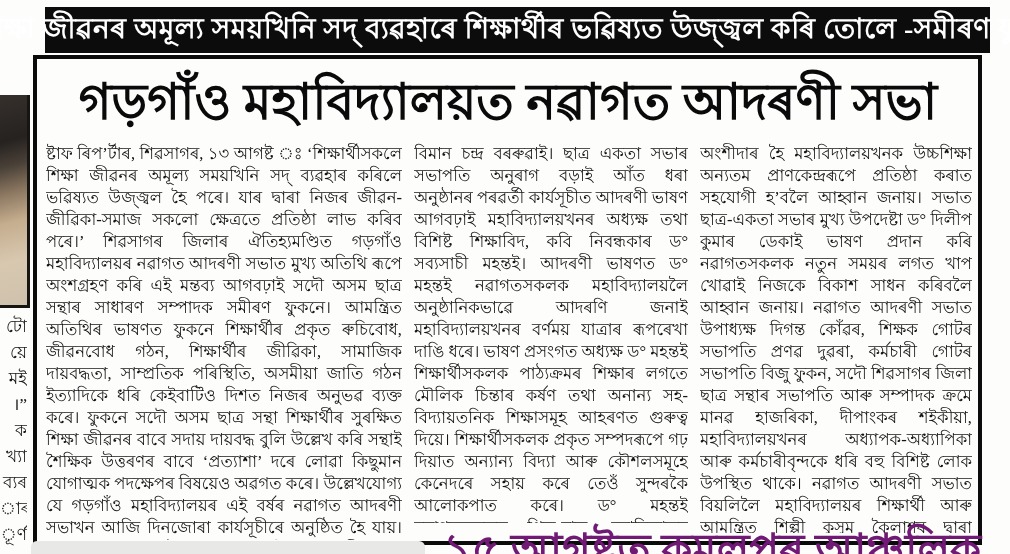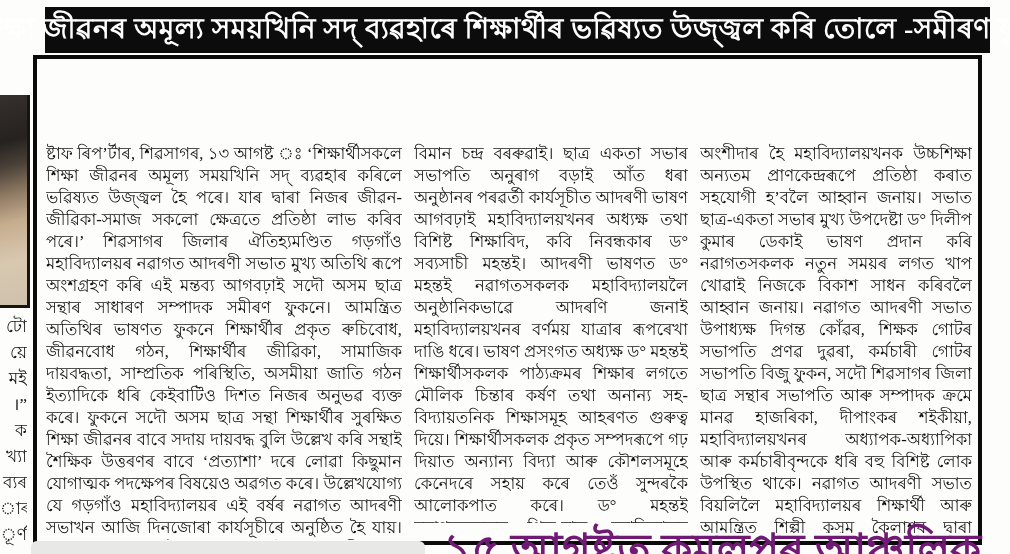--- a/index.html
+++ b/index.html
@@ -91,20 +91,21 @@
       <span>ক</span>
     </div>
   </div>
 
   <div class="frame"></div>
 
   <div class="banner">
     <span>শিক্ষা জীৱনৰ অমূল্য সময়খিনি সদ্ ব্যৱহাৰে শিক্ষাৰ্থীৰ ভৱিষ্যত উজ্জ্বল কৰি তোলে -সমীৰণ ফুকন</span>
   </div>
 
+  <div class="headline">গড়গাঁও মহাবিদ্যালয়ত নৱাগত আদৰণী সভা</div>
 
   <div class="col col1">
     <span class="dateline">ষ্টাফ ৰিপ’ৰ্টাৰ, শিৱসাগৰ, ১৩ আগষ্ট ঃ </span><span>‘শিক্ষাৰ্থীসকলে শিক্ষা জীৱনৰ অমূল্য সময়খিনি সদ্ ব্যৱহাৰ কৰিলে ভৱিষ্যত উজ্জ্বল হৈ পৰে। যাৰ দ্বাৰা নিজৰ জীৱন- জীৱিকা-সমাজ সকলো ক্ষেত্ৰতে প্ৰতিষ্ঠা লাভ কৰিব পৰে।’ শিৱসাগৰ জিলাৰ ঐতিহ্যমণ্ডিত গড়গাঁও মহাবিদ্যালয়ৰ নৱাগত আদৰণী সভাত মুখ্য অতিথি ৰূপে অংশগ্ৰহণ কৰি এই মন্তব্য আগবঢ়াই সদৌ অসম ছাত্ৰ সন্থাৰ সাধাৰণ সম্পাদক সমীৰণ ফুকনে। আমন্ত্ৰিত অতিথিৰ ভাষণত ফুকনে শিক্ষাৰ্থীৰ প্ৰকৃত ৰুচিবোধ, জীৱনবোধ গঠন, শিক্ষাৰ্থীৰ জীৱিকা, সামাজিক দায়বদ্ধতা, সাম্প্ৰতিক পৰিস্থিতি, অসমীয়া জাতি গঠন ইত্যাদিকে ধৰি কেইবাটিও দিশত নিজৰ অনুভৱ ব্যক্ত কৰে। ফুকনে সদৌ অসম ছাত্ৰ সন্থা শিক্ষাৰ্থীৰ সুৰক্ষিত শিক্ষা জীৱনৰ বাবে সদায় দায়বদ্ধ বুলি উল্লেখ কৰি সন্থাই শৈক্ষিক উত্তৰণৰ বাবে ‘প্ৰত্যাশা’ দৰে লোৱা কিছুমান যোগাত্মক পদক্ষেপৰ বিষয়েও অৱগত কৰে। উল্লেখযোগ্য যে গড়গাঁও মহাবিদ্যালয়ৰ এই বৰ্ষৰ নৱাগত আদৰণী সভাখন আজি দিনজোৰা কাৰ্যসূচীৰে অনুষ্ঠিত হৈ যায়। ছাত্ৰ একতা সভাৰ উদ্যোগত আয়োজিত আদৰণী সভাৰ মুকলি সভাৰ কাৰ্যসূচী আৰম্ভ হয় বন্তি প্ৰজ্বলনৰ দ্বাৰা। বন্তি প্ৰজ্বলন কৰে মহাবিদ্যালয়খনৰ পৰিচালনা সমিতিৰ সভাপতি</span>
   </div>
   <div class="col col2">বিমান চন্দ্ৰ বৰৰুৱাই। ছাত্ৰ একতা সভাৰ সভাপতি অনুৰাগ বড়াই আঁত ধৰা অনুষ্ঠানৰ পৰৱৰ্তী কাৰ্যসূচীত আদৰণী ভাষণ আগবঢ়াই মহাবিদ্যালয়খনৰ অধ্যক্ষ তথা বিশিষ্ট শিক্ষাবিদ, কবি নিবন্ধকাৰ ড° সব্যসাচী মহন্তই। আদৰণী ভাষণত ড° মহন্তই নৱাগতসকলক মহাবিদ্যালয়লৈ অনুষ্ঠানিকভাৱে আদৰণি জনাই মহাবিদ্যালয়খনৰ বৰ্ণময় যাত্ৰাৰ ৰূপৰেখা দাঙি ধৰে। ভাষণ প্ৰসংগত অধ্যক্ষ ড° মহন্তই শিক্ষাৰ্থীসকলক পাঠ্যক্ৰমৰ শিক্ষাৰ লগতে মৌলিক চিন্তাৰ কৰ্ষণ তথা অনান্য সহ-বিদ্যায়তনিক শিক্ষাসমূহ আহৰণত গুৰুত্ব দিয়ে। শিক্ষাৰ্থীসকলক প্ৰকৃত সম্পদৰূপে গঢ় দিয়াত অন্যান্য বিদ্যা আৰু কৌশলসমূহে কেনেদৰে সহায় কৰে তেওঁ সুন্দৰকৈ আলোকপাত কৰে। ড° মহন্তই নৱাগতসকলক পিতৃ-মাতৃ, মহাবিদ্যালয় তথা সমাজৰ প্ৰতি দায়বদ্ধ হৈ প্ৰকৃত মানুহ হোৱাৰ দিশে আগবাঢ়ি যাবলৈ পৰামৰ্শ আগবঢ়ায়। তেওঁ গড়গাঁও মহাবিদ্যালয়ৰ অগ্ৰগামী যাত্ৰাত নৱাগতসকল</div>
   <div class="col col3">অংশীদাৰ হৈ মহাবিদ্যালয়খনক উচ্চশিক্ষা অন্যতম প্ৰাণকেন্দ্ৰৰূপে প্ৰতিষ্ঠা কৰাত সহযোগী হ’বলৈ আহ্বান জনায়। সভাত ছাত্ৰ-একতা সভাৰ মুখ্য উপদেষ্টা ড° দিলীপ কুমাৰ ডেকাই ভাষণ প্ৰদান কৰি নৱাগতসকলক নতুন সময়ৰ লগত খাপ খোৱাই নিজকে বিকাশ সাধন কৰিবলৈ আহ্বান জনায়। নৱাগত আদৰণী সভাত উপাধ্যক্ষ দিগন্ত কোঁৱৰ, শিক্ষক গোটৰ সভাপতি প্ৰণৱ দুৱৰা, কৰ্মচাৰী গোটৰ সভাপতি বিজু ফুকন, সদৌ শিৱসাগৰ জিলা ছাত্ৰ সন্থাৰ সভাপতি আৰু সম্পাদক ক্ৰমে মানৱ হাজৰিকা, দীপাংকৰ শইকীয়া, মহাবিদ্যালয়খনৰ অধ্যাপক-অধ্যাপিকা আৰু কৰ্মচাৰীবৃন্দকে ধৰি বহু বিশিষ্ট লোক উপস্থিত থাকে। নৱাগত আদৰণী সভাত বিয়লিলৈ মহাবিদ্যালয়ৰ শিক্ষাৰ্থী আৰু আমন্ত্ৰিত শিল্পী কুসুম কৈলাশৰ দ্বাৰা বাৰেবৰহ্ণীয়া সাংস্কৃতিক এক কাৰ্যসূচী অনুষ্ঠিত হয়। য’ত পৰম্পৰাগত বিভিন্ন নৃত্য-গীত প্ৰদৰ্শন কৰা হয়।</div>
 
   <div class="gray-band"></div>
 
   <div class="next-headline">১৫ আগষ্টত কমলপুৰ আঞ্চলিক</div>

